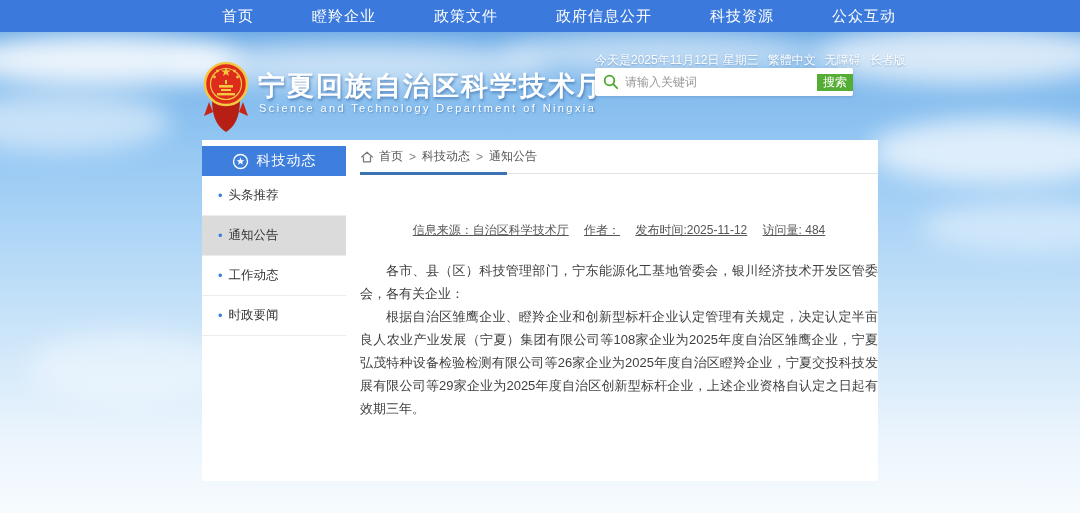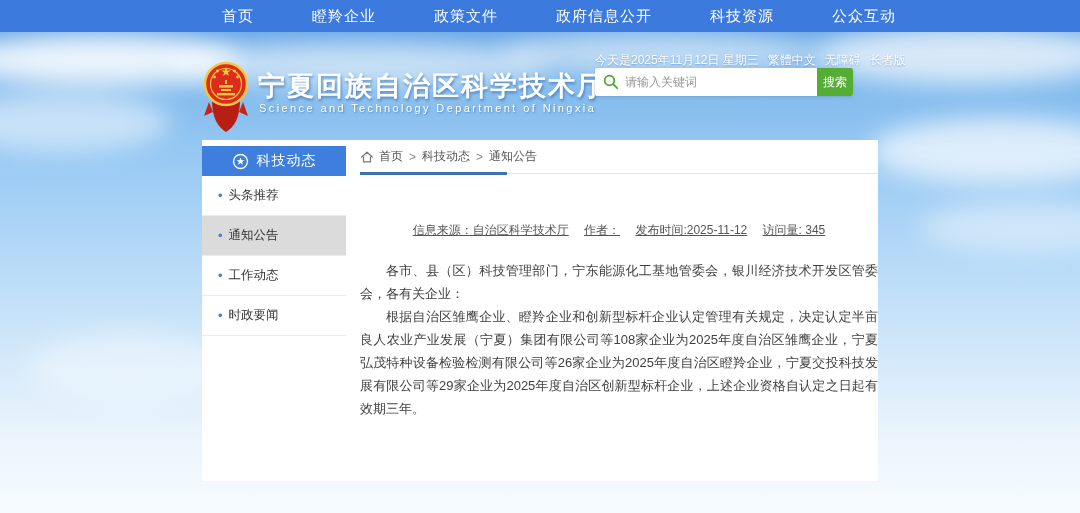--- a/index.html
+++ b/index.html
@@ -35,21 +35,21 @@
   .top-utils { position:absolute; left:595px; top:20px; width:268px; display:flex; align-items:center;
     color:#fff; font-size:12px; text-shadow:0 1px 2px rgba(30,80,150,.4); white-space:nowrap; }
   .top-utils .spacer { flex:1; }
   .top-utils .util-link { margin-left:9px; cursor:pointer; }
   .searchbar { position:absolute; left:595px; top:36px; width:258px; height:28px; background:#fff;
     border-radius:2px; display:flex; align-items:center; overflow:hidden; box-shadow:0 1px 3px rgba(50,90,140,.25); }
   .searchbar .mag { flex:0 0 auto; margin:0 6px 0 8px; display:block; }
   .searchbar input { flex:1; border:none; outline:none; font-size:12px; color:#333; height:100%;
     font-family:"Liberation Sans","DejaVu Sans",sans-serif; }
   .searchbar input::placeholder { color:#999; }
-  .search-btn { flex:0 0 auto; width:36px; height:28px; background:#55ad35; color:#fff; font-size:12px;
+  .search-btn { flex:0 0 auto; width:36px; height:17px; background:#55ad35; color:#fff; font-size:12px;
     border:none; cursor:pointer; font-family:"Liberation Sans","DejaVu Sans",sans-serif; }
 
   
   .wrapper { position:absolute; left:202px; top:140px; width:676px; height:341px; background:#fff; z-index:10; }
 
   
   .sidebar { position:absolute; left:0; top:0; width:144px; }
   .side-header { margin-top:6px; height:30px; background:#3e7edd; color:#fff; font-size:14px;
     display:flex; align-items:center; justify-content:center; gap:8px; letter-spacing:1px; }
   .side-menu { width:100%; }
@@ -183,21 +183,21 @@
         <span class="crumb">通知公告</span>
         <div class="crumb-underline"></div>
       </div>
 
       <div class="article">
 
         <div class="art-meta">
           <span>信息来源：自治区科学技术厅</span>
           <span>作者：</span>
           <span>发布时间:2025-11-12</span>
-          <span>访问量: 345</span>
+          <span>访问量: 484</span>
         </div>
 
         <div class="art-body">
           <p>各市、县（区）科技管理部门，宁东能源化工基地管委会，银川经济技术开发区管委会，各有关企业：</p>
           <p>根据自治区雏鹰企业、瞪羚企业和创新型标杆企业认定管理有关规定，决定认定半亩良人农业产业发展（宁夏）集团有限公司等108家企业为2025年度自治区雏鹰企业，宁夏弘茂特种设备检验检测有限公司等26家企业为2025年度自治区瞪羚企业，宁夏交投科技发展有限公司等29家企业为2025年度自治区创新型标杆企业，上述企业资格自认定之日起有效期三年。</p>
         </div>
 
       </div>
 
     </div>

